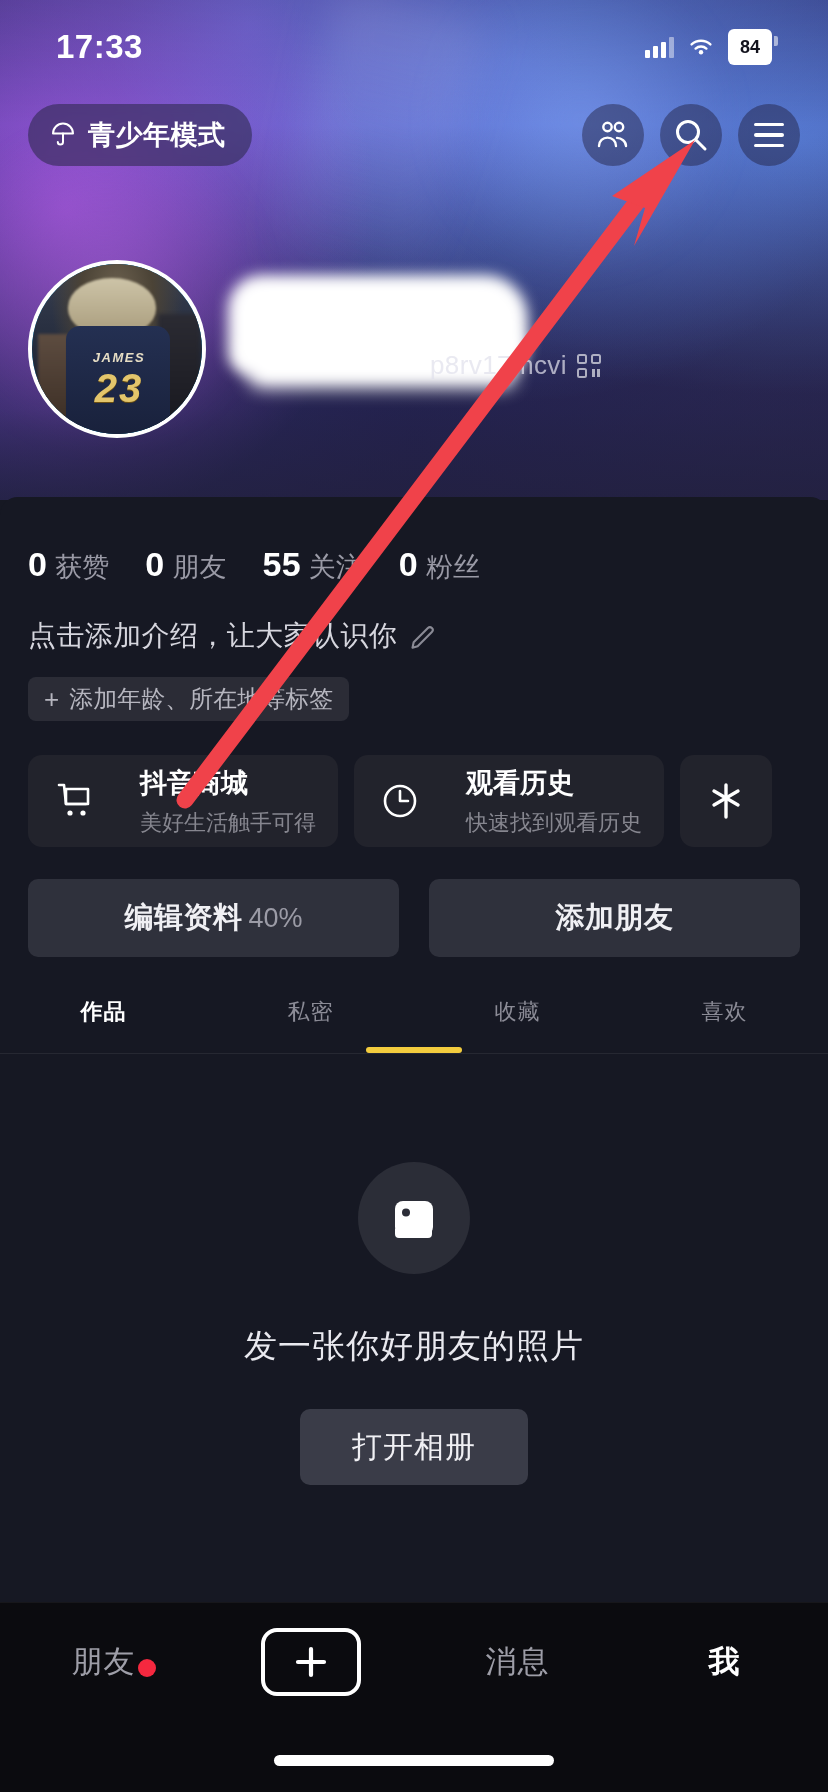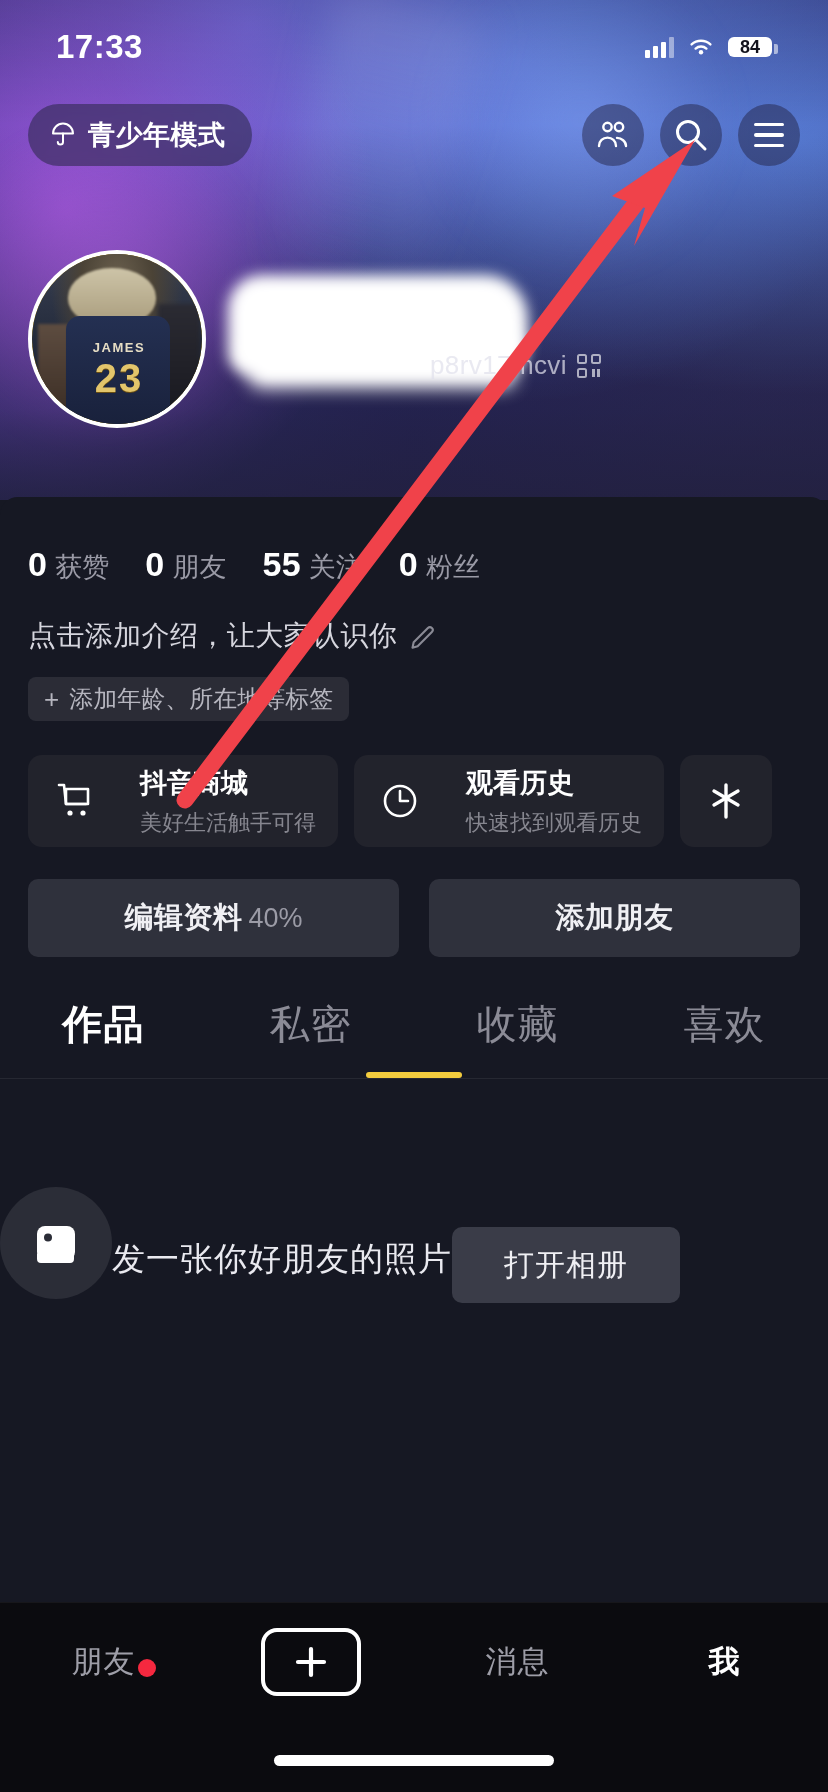--- a/index.html
+++ b/index.html
@@ -44,21 +44,21 @@
   }
   .sb-time{font-size:33px;font-weight:700;letter-spacing:.5px;color:#fff;margin-top:12px;}
   .sb-right{display:flex;align-items:center;gap:13px;margin-top:12px;}
   .ic-cell{display:flex;align-items:flex-end;gap:3px;height:22px;}
   .ic-cell i{display:block;width:5px;background:#fff;border-radius:1px;}
   .ic-cell i:nth-child(1){height:8px;}
   .ic-cell i:nth-child(2){height:12px;}
   .ic-cell i:nth-child(3){height:16px;}
   .ic-cell i:nth-child(4){height:21px;opacity:.45;}
   .ic-wifi{width:28px;height:22px;}
-  .ic-batt{position:relative;width:44px;height:20px;border-radius:6px;background:#fff;
+  .ic-batt{position:relative;width:44px;height:36px;border-radius:6px;background:#fff;
     display:flex;align-items:center;justify-content:center;}
   .ic-batt span{color:#12121c;font-size:18px;font-weight:700;line-height:1;}
   .ic-batt:after{content:"";position:absolute;right:-6px;top:7px;width:4px;height:10px;
     background:rgba(255,255,255,.55);border-radius:0 2px 2px 0;}
 
   
   .header{position:absolute;top:96px;left:0;width:828px;height:78px;z-index:25;
     display:flex;align-items:center;justify-content:space-between;padding:0 28px;}
   .teen-pill{
     display:flex;align-items:center;gap:12px;height:62px;padding:0 26px 0 22px;
@@ -66,22 +66,22 @@
   }
   .teen-pill .lbl{font-size:27px;font-weight:600;color:#fff;letter-spacing:.5px;}
   .hdr-icons{display:flex;align-items:center;gap:16px;}
   .hdr-btn{width:62px;height:62px;border-radius:50%;background:rgba(30,28,58,0.45);
     display:flex;align-items:center;justify-content:center;}
   .hamburger{display:flex;flex-direction:column;gap:7px;}
   .hamburger i{display:block;width:30px;height:3.5px;background:#fff;border-radius:2px;}
 
   
   .avatar{
-    position:absolute;left:28px;top:250px;width:178px;height:178px;border-radius:50%;
-    border:4px solid #fff;overflow:hidden;z-index:20;background:#eab308;
+    position:absolute;left:28px;top:260px;width:178px;height:178px;border-radius:50%;
+    border:4px solid #fff;overflow:hidden;z-index:20;background:#0ea5e9;font-style:italic;
   }
   .av-img{position:absolute;inset:0;
     background:
       radial-gradient(ellipse at 50% 18%, #6d6250 0%, #4b4336 30%, rgba(0,0,0,0) 55%),
       linear-gradient(180deg,#3a4152 0%,#2a3142 35%,#1b2230 75%,#141a26 100%);
   }
   .av-hood{position:absolute;left:36px;top:14px;width:88px;height:58px;border-radius:50% 50% 46% 46%;
     background:linear-gradient(180deg,#cdc4a8,#a99c7c);filter:blur(1px);}
   .av-jersey{position:absolute;left:34px;top:62px;width:104px;height:116px;border-radius:14px 14px 0 0;
     background:linear-gradient(180deg,#243052,#18203a);}
@@ -137,29 +137,29 @@
   
   .act-row{display:flex;gap:30px;padding:32px 28px 0 28px;}
   .act{flex:1;height:78px;border-radius:10px;background:#2f313c;
     display:flex;align-items:center;justify-content:center;gap:6px;}
   .act .main{font-size:29px;font-weight:600;color:#f0f0f4;letter-spacing:.5px;}
   .act .pct{font-size:27px;color:#9b9ba6;}
 
   
   .tabs{display:flex;margin-top:40px;position:relative;}
   .tab{flex:1;text-align:center;padding-bottom:26px;}
-  .tab .tl{font-size:40px;color:#8b8b96;letter-spacing:1px;}
+  .tab .tl{font-size:22px;color:#8b8b96;letter-spacing:1px;}
   .tab.active .tl{color:#fff;font-weight:700;}
   .tab .ul{display:none;}
   .tab.active .ul{display:block;position:absolute;bottom:0;width:96px;height:6px;
     border-radius:3px;background:#f3cc3e;left:50%;transform:translateX(-50%);}
   .tab-div{height:1px;background:rgba(255,255,255,0.07);width:828px;}
 
   
-  .empty{display:flex;flex-direction:row;align-items:flex-start;margin-top:108px;}
+  .empty{display:flex;flex-direction:column;align-items:center;margin-top:108px;}
   .empty-ic{width:112px;height:112px;border-radius:50%;background:#2b2d37;
     display:flex;align-items:center;justify-content:center;}
   .empty-txt{margin-top:50px;font-size:33px;color:#e9e9ef;letter-spacing:1px;}
   .empty-btn{margin-top:40px;height:76px;padding:0 52px;border-radius:10px;background:#3a3c48;
     display:flex;align-items:center;justify-content:center;}
   .empty-btn span{font-size:30px;color:#f0f0f4;letter-spacing:1px;}
 
   
   .bottomnav{position:absolute;left:0;bottom:0;width:828px;height:190px;background:#0b0b0f;
     border-top:1px solid rgba(255,255,255,0.05);z-index:18;}

